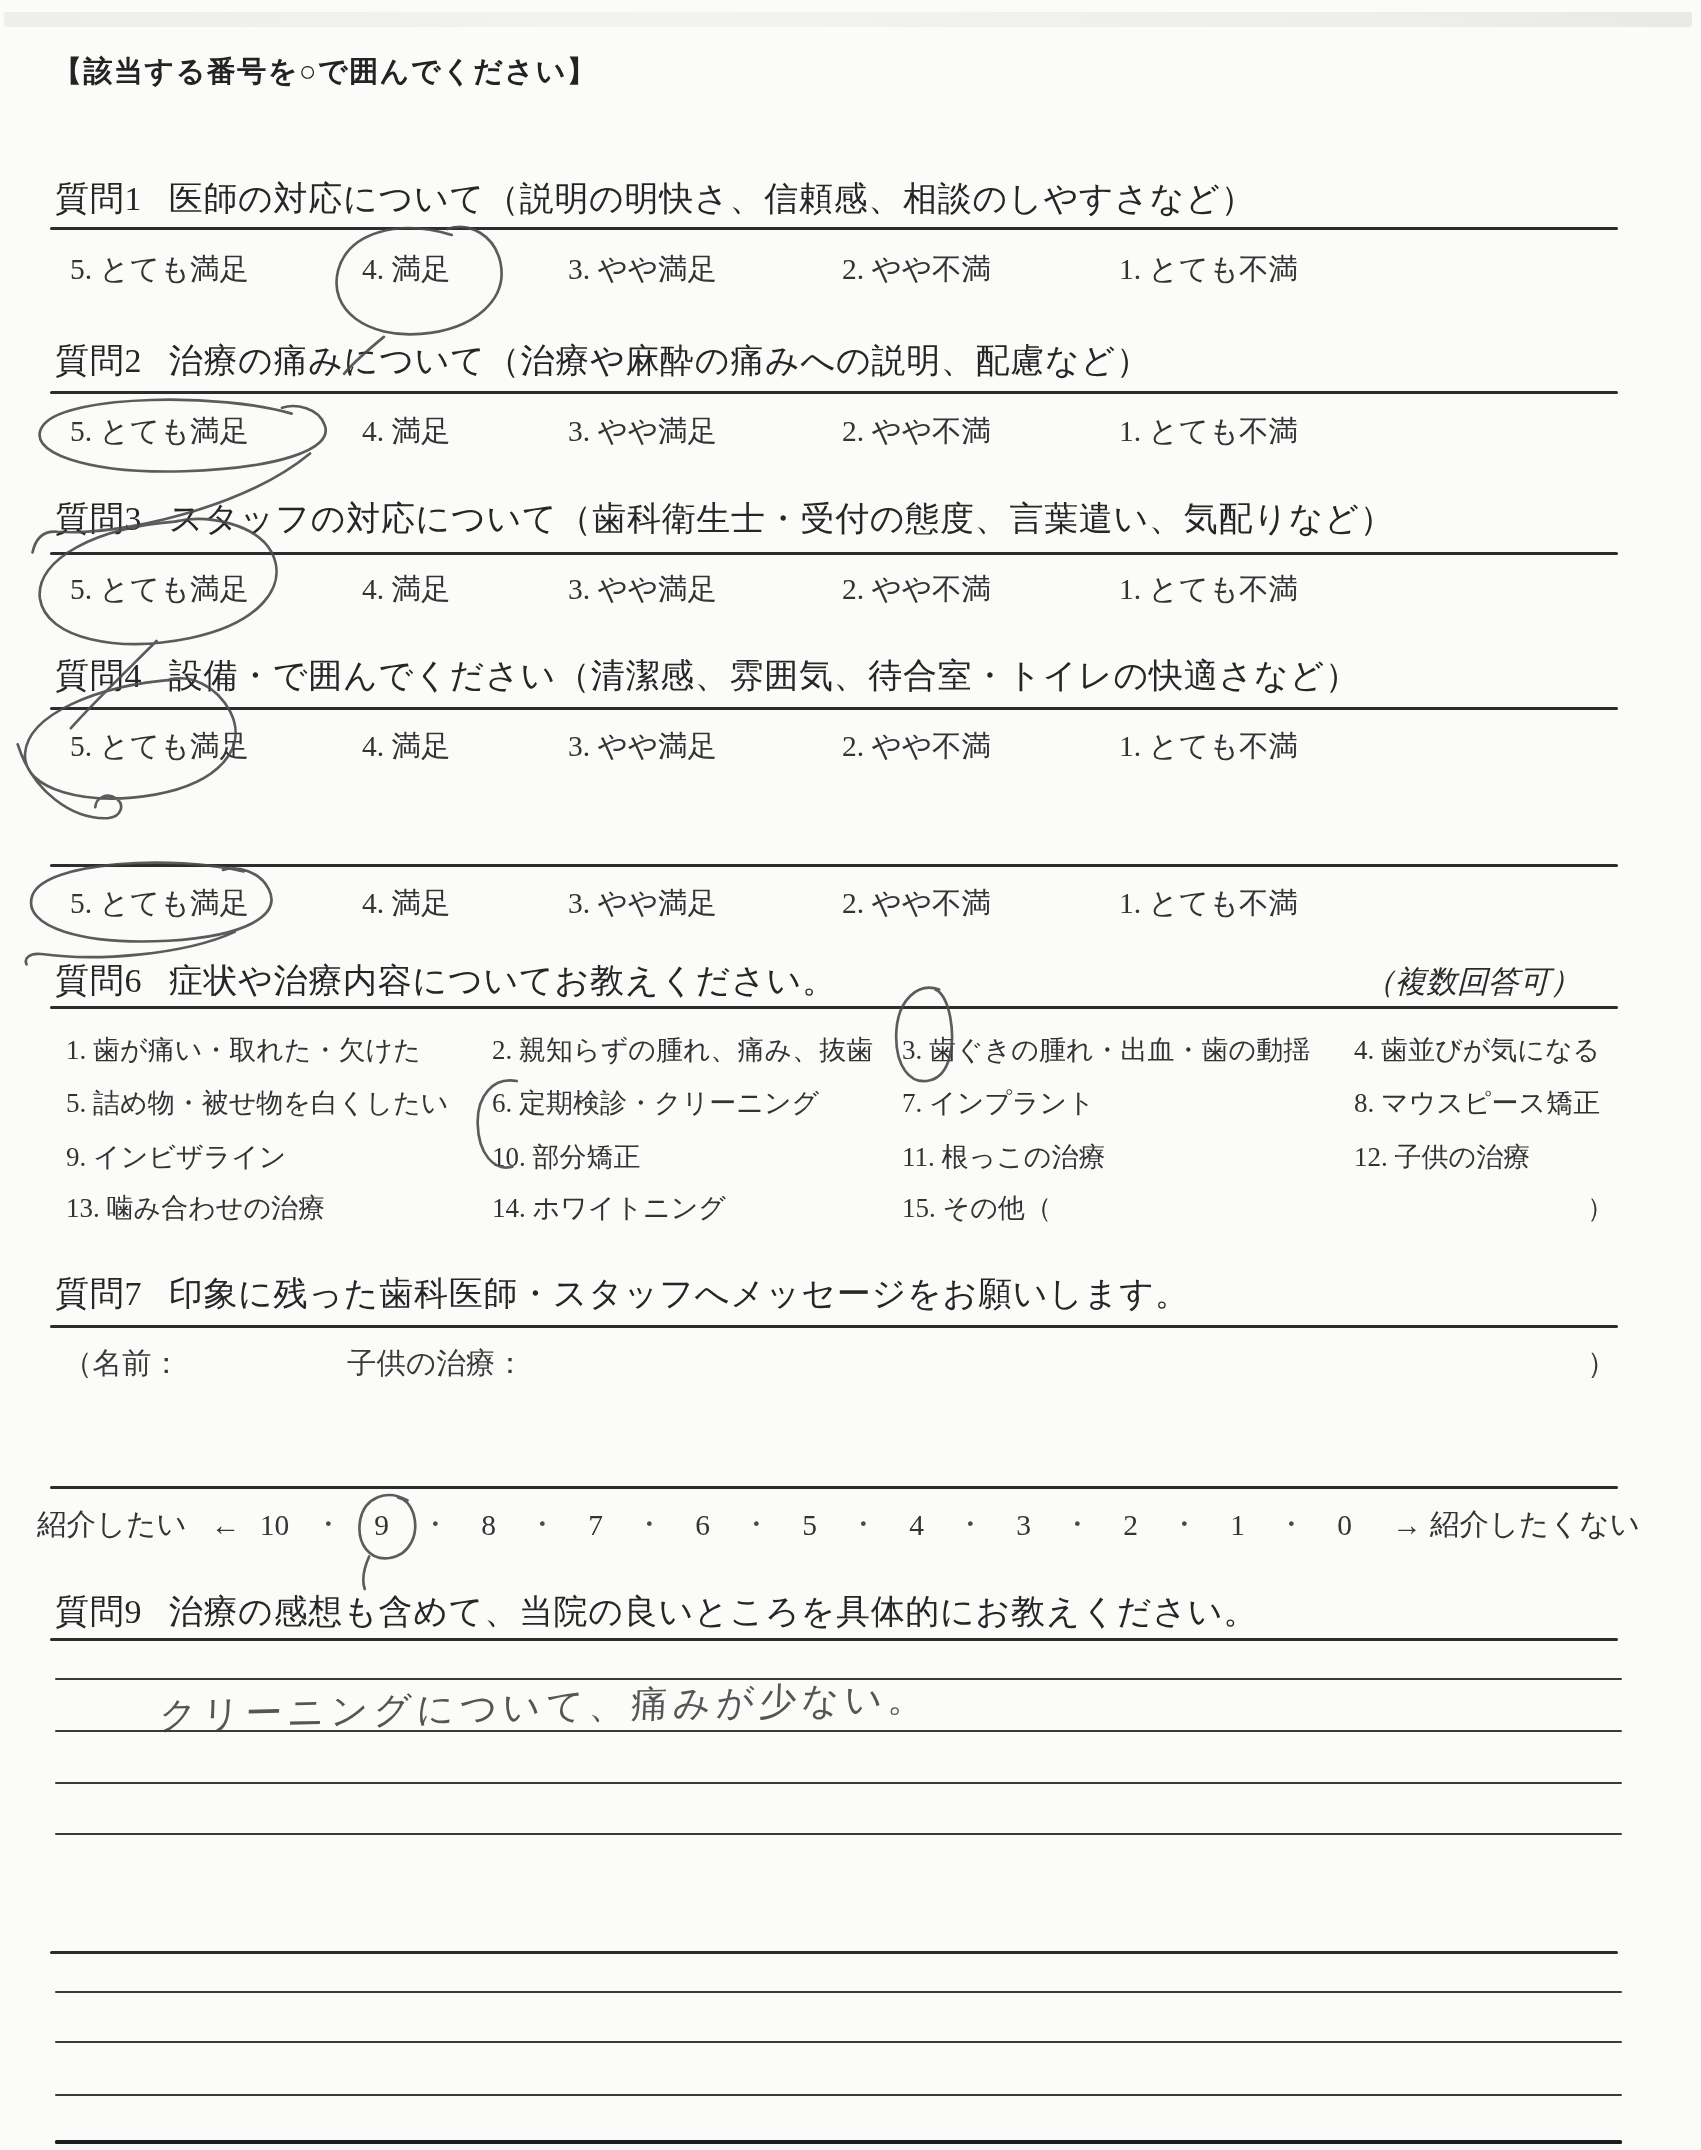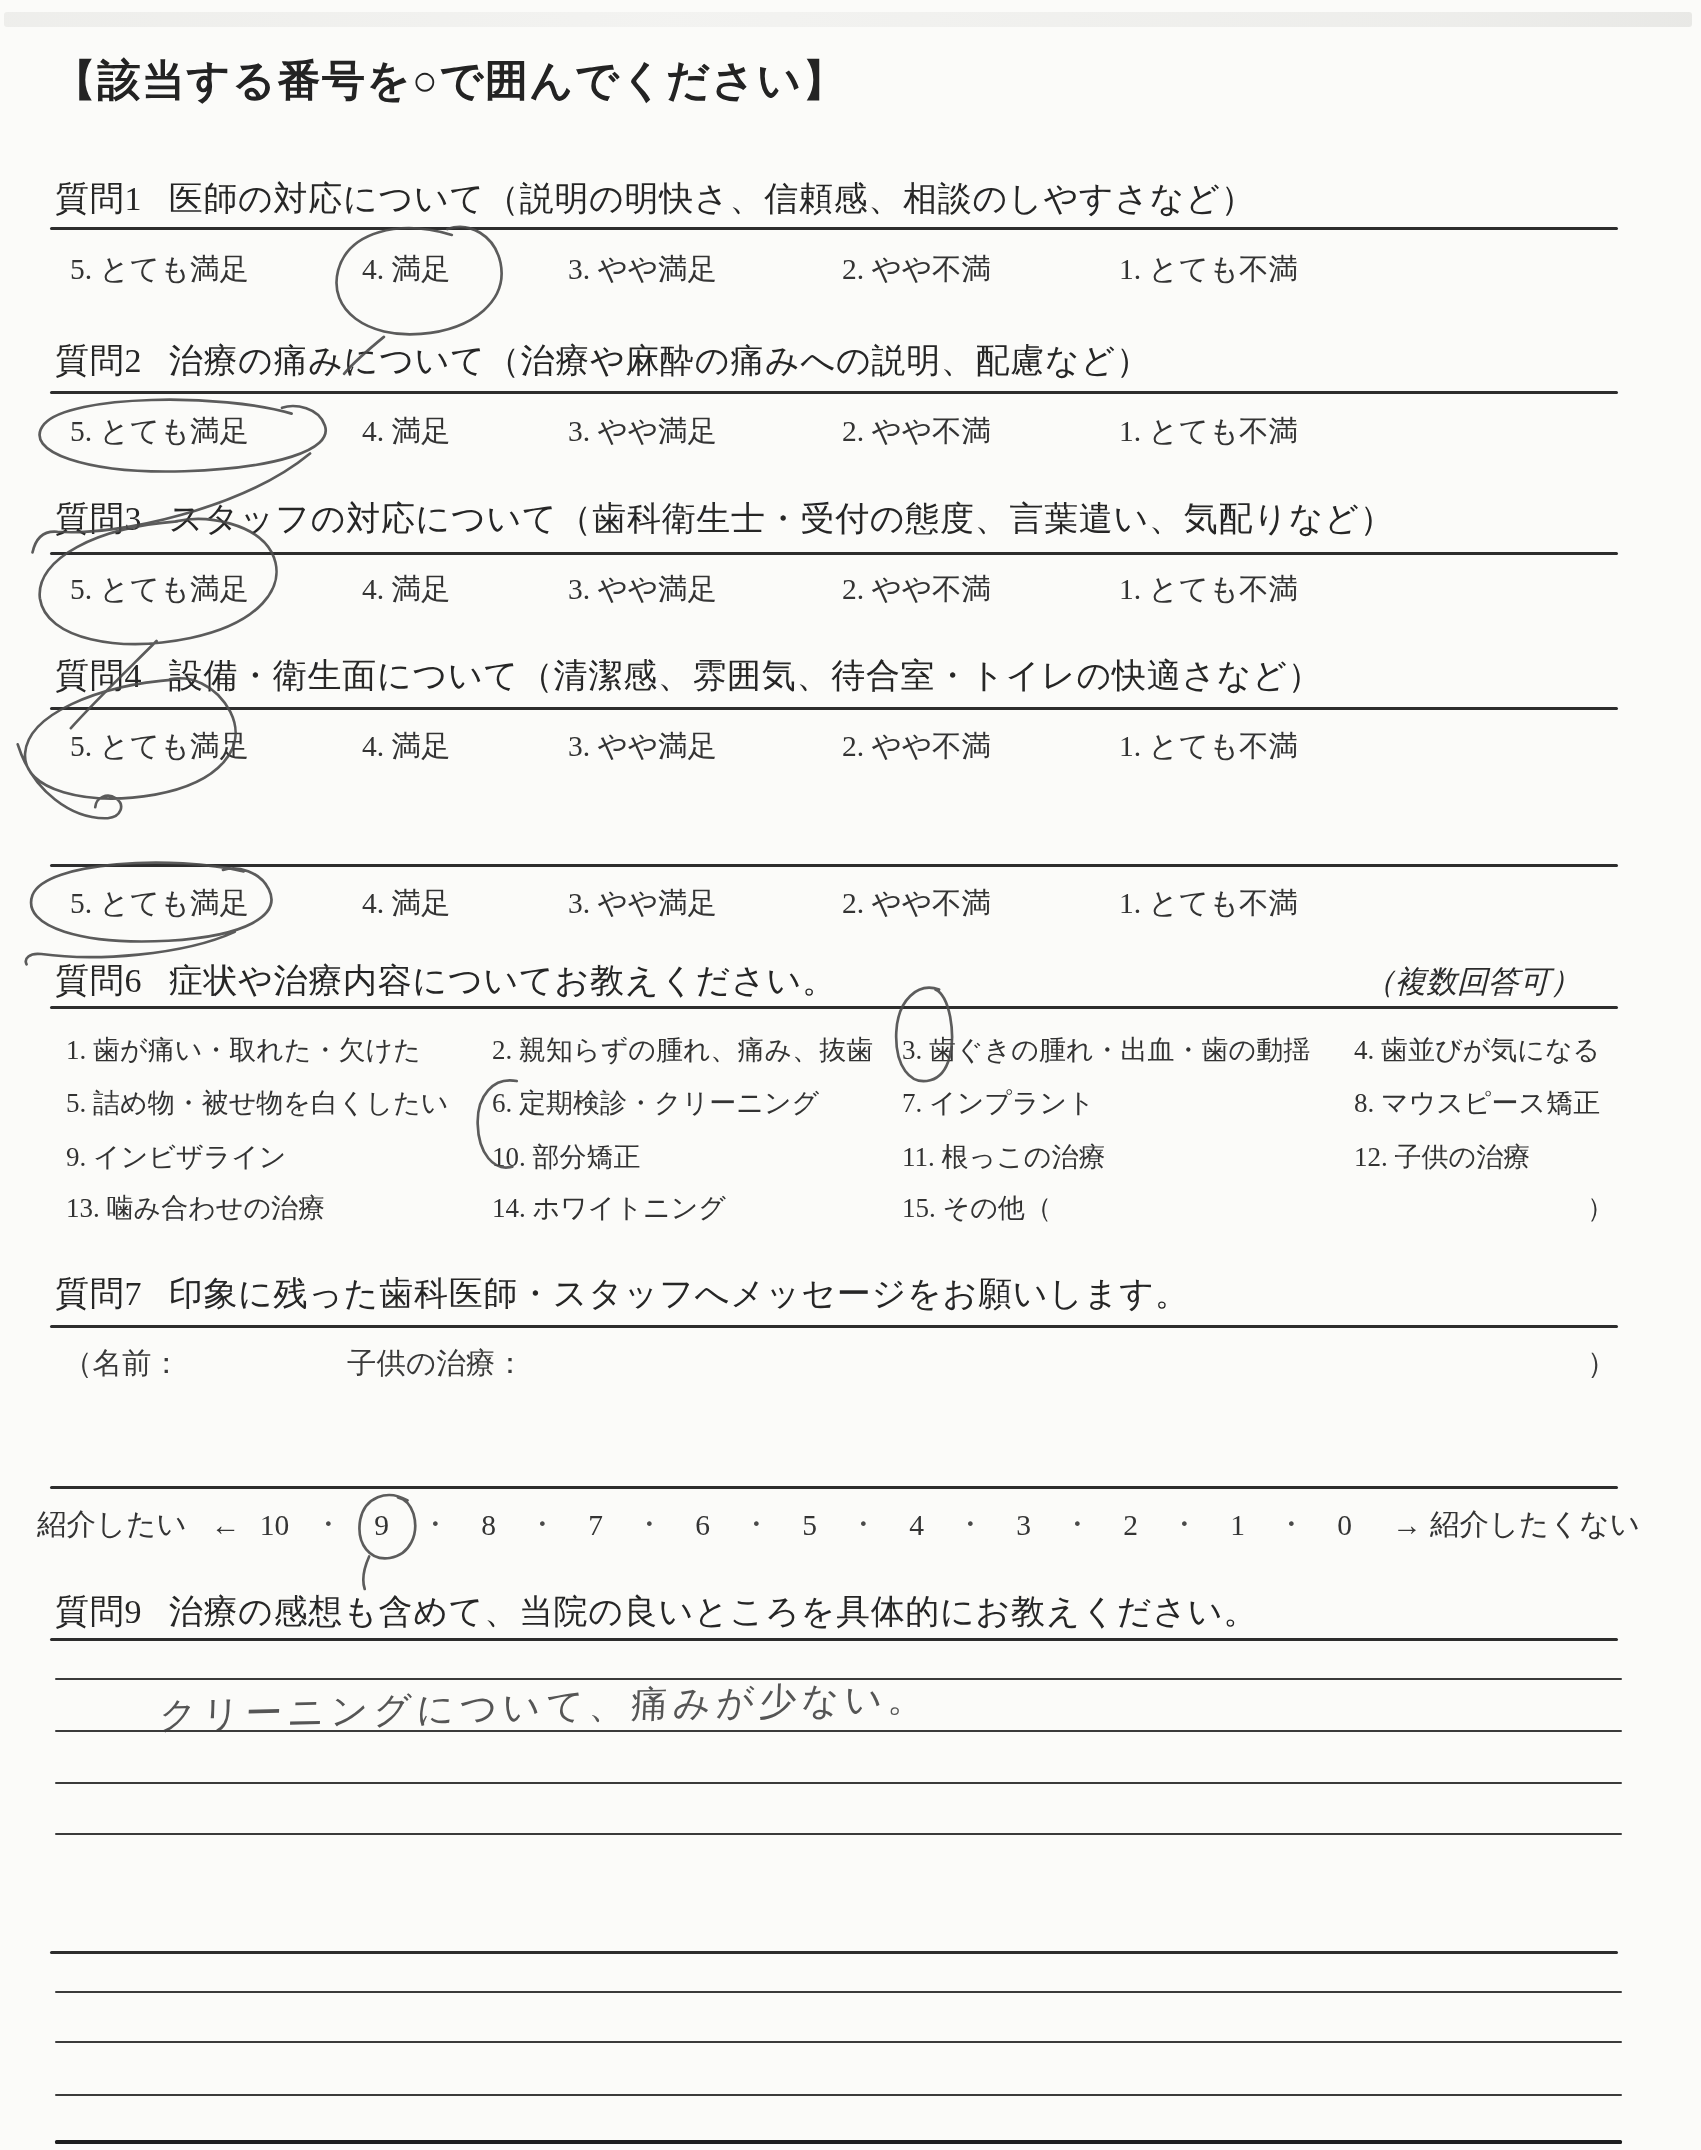--- a/index.html
+++ b/index.html
@@ -5,21 +5,21 @@
   html,body{margin:0;padding:0;background:#ffffff;}
   .page{
     position:relative;width:1701px;height:2151px;overflow:hidden;
     background:#fbfbf9;
     font-family:"Liberation Serif","DejaVu Serif",serif;
     color:#2e2e2e;
   }
   .scanband{position:absolute;left:4.4px;top:11.8px;width:1688px;height:14.8px;
     background:linear-gradient(90deg,#e3e3e0 0%,#ececea 40%,#e2e2df 85%,#d9d9d6 100%);
     opacity:.55;border-radius:3px;}
-  .title{position:absolute;left:53px;top:52px;font-size:43px;font-weight:700;
+  .title{position:absolute;left:53px;top:52px;font-size:29px;font-weight:700;
     letter-spacing:1.5px;white-space:nowrap;color:#232323;}
   .qhead{position:absolute;font-size:34px;color:#262626;white-space:nowrap;letter-spacing:0.7px;}
   .qhead .qnum{margin-right:26.6px;}
   .qnote{position:absolute;font-size:31px;color:#2b2b2b;white-space:nowrap;font-style:italic;}
   .rule{position:absolute;left:50px;width:1568px;height:3px;background:#2d2d2d;border-radius:1.5px;}
   .opt{position:absolute;font-size:29.5px;color:#343434;white-space:nowrap;}
   .q6item{position:absolute;font-size:27px;color:#333;white-space:nowrap;}
   .ptext{position:absolute;font-size:29.5px;color:#3a3a3a;white-space:nowrap;}
   .wline{position:absolute;left:55px;width:1567px;height:2.2px;background:#3b3b3b;border-radius:1.5px;}
   .wline.dark{height:4.4px;background:#1e1e1e;}
@@ -68,21 +68,21 @@
     <span class="qnum">質問3</span><span>スタッフの対応について（歯科衛生士・受付の態度、言葉遣い、気配りなど）</span>
   </div>
   <div class="rule" style="top:552px"></div>
   <span class="opt" style="left:70px;top:570px">5. とても満足</span>
   <span class="opt" style="left:362px;top:570px">4. 満足</span>
   <span class="opt" style="left:568px;top:570px">3. やや満足</span>
   <span class="opt" style="left:842px;top:570px">2. やや不満</span>
   <span class="opt" style="left:1119px;top:570px">1. とても不満</span>
 
   <div class="qhead" style="left:55px;top:653px">
-    <span class="qnum">質問4</span><span>設備・衛生面について（清潔感、雰囲気、待合室・トイレの快適さなど）</span>
+    <span class="qnum">質問4</span><span>設備・で囲んでください（清潔感、雰囲気、待合室・トイレの快適さなど）</span>
   </div>
   <div class="rule" style="top:707px"></div>
   <span class="opt" style="left:70px;top:727px">5. とても満足</span>
   <span class="opt" style="left:362px;top:727px">4. 満足</span>
   <span class="opt" style="left:568px;top:727px">3. やや満足</span>
   <span class="opt" style="left:842px;top:727px">2. やや不満</span>
   <span class="opt" style="left:1119px;top:727px">1. とても不満</span>
 
   <div class="rule" style="top:864px"></div>
   <span class="opt" style="left:70px;top:884px">5. とても満足</span>

